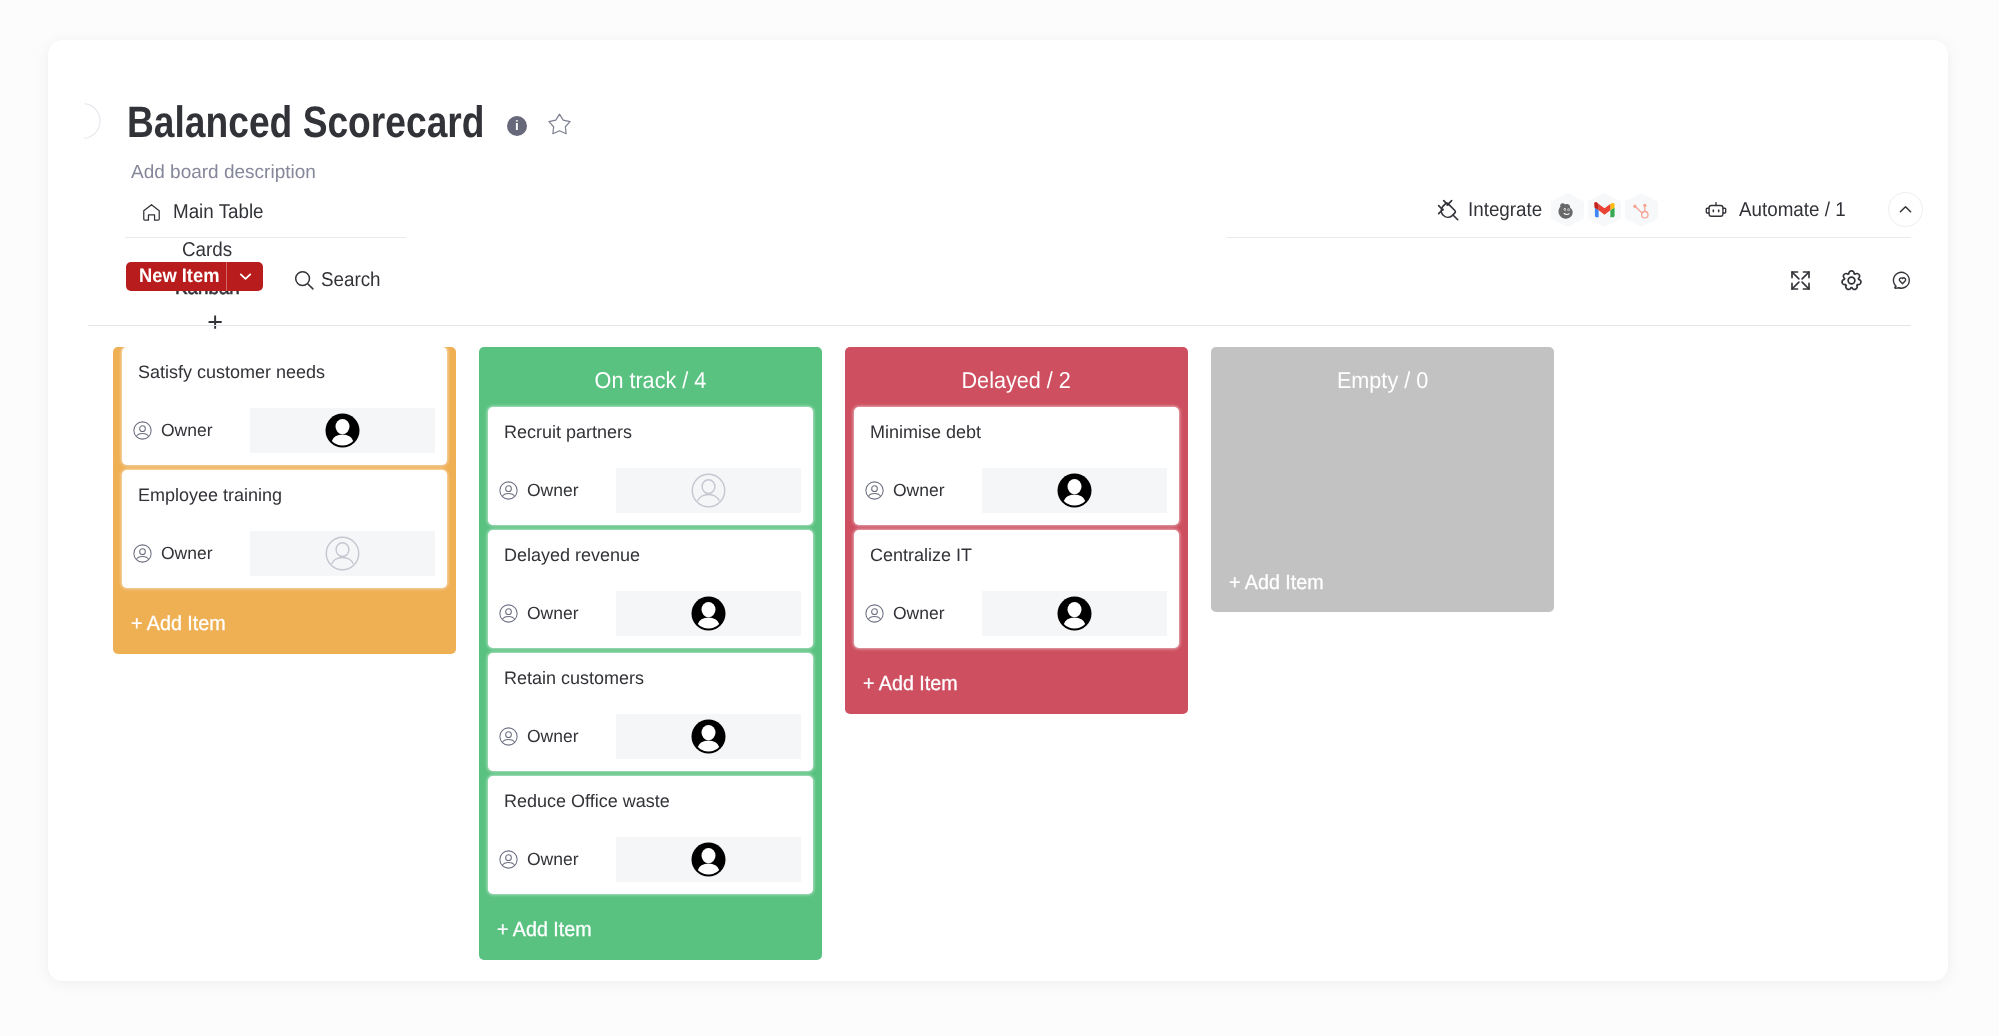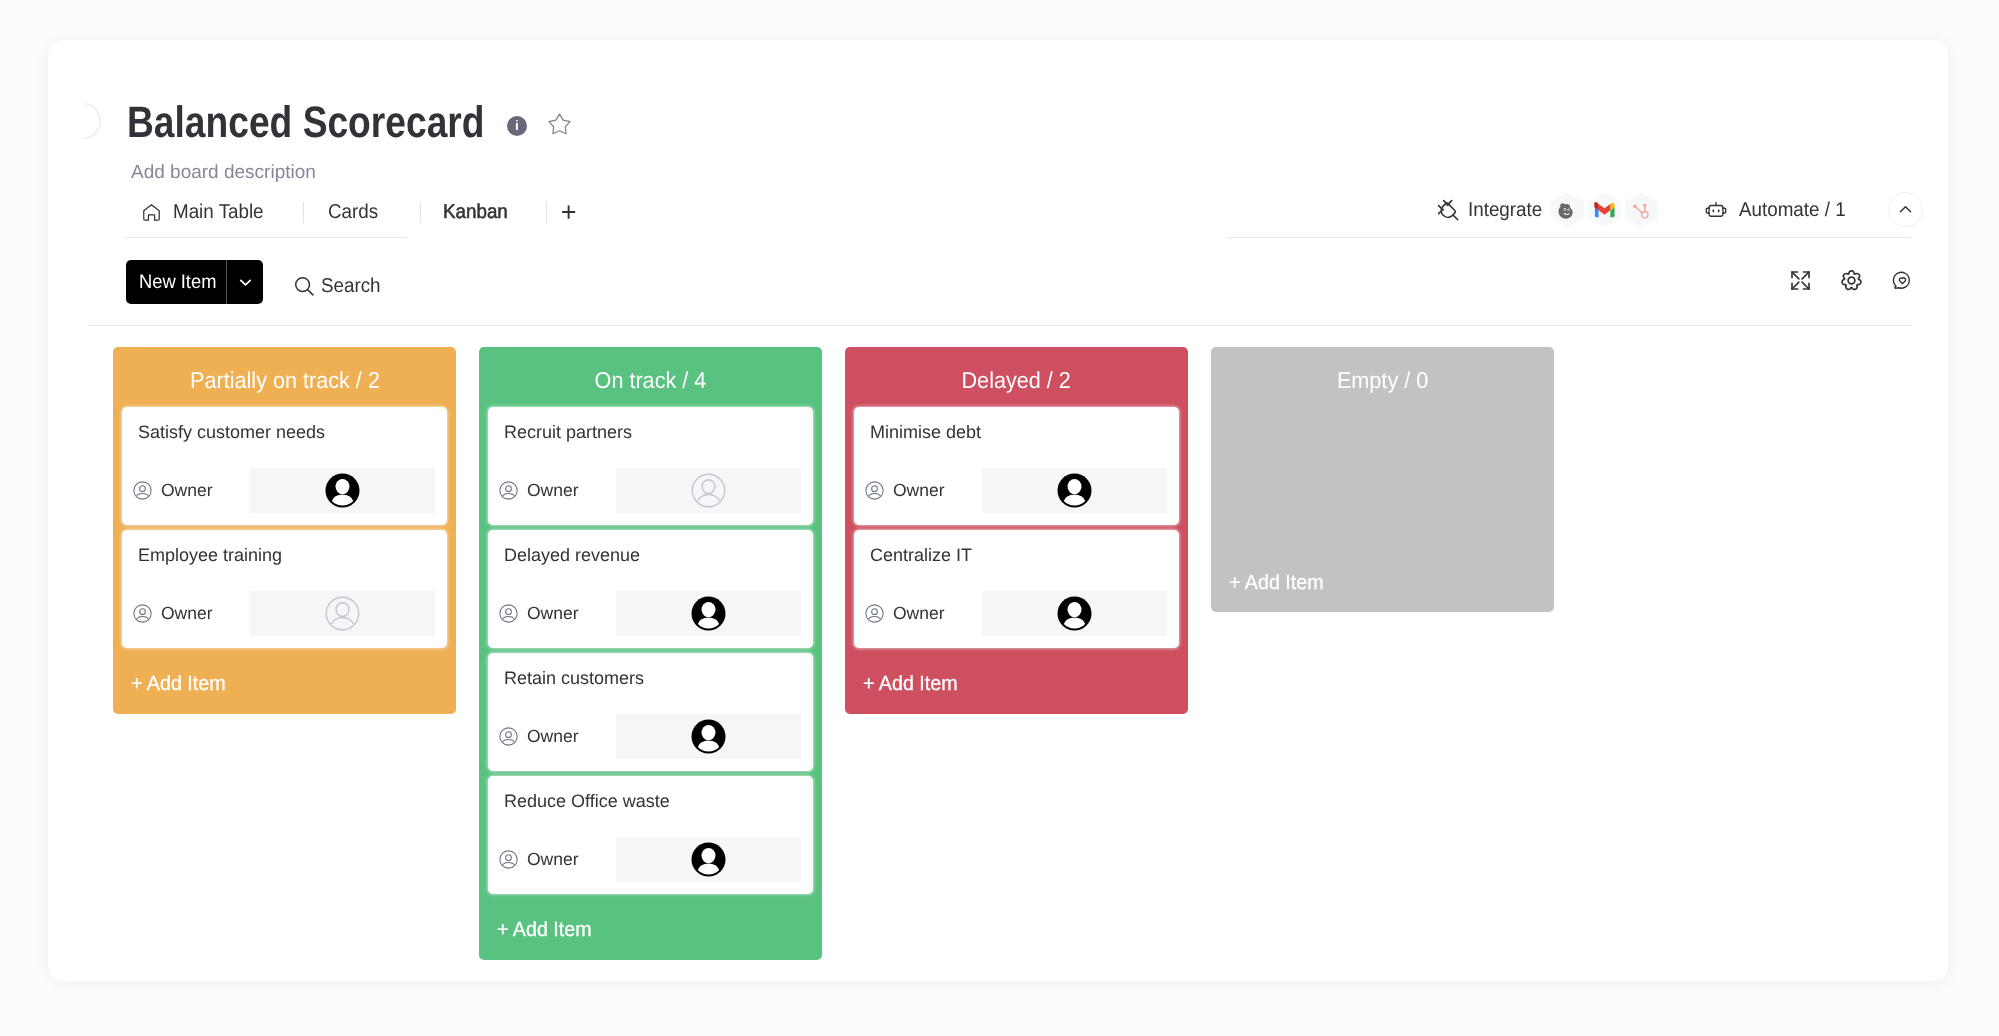--- a/index.html
+++ b/index.html
@@ -26,33 +26,33 @@
   .board-title-row{position:absolute;left:0;top:0;width:100%;height:0;}
   .board-title{position:absolute;left:127px;top:97px;font-size:44px;line-height:51px;font-weight:700;color:#323338;
        white-space:nowrap;transform:scaleX(.845);transform-origin:left top;}
   .info-badge{position:absolute;left:507px;top:116px;width:20px;height:20px;border-radius:50%;background:#676879;
        display:flex;align-items:center;justify-content:center;color:#fff;font-size:13.5px;font-weight:700;
        line-height:1;letter-spacing:0;padding-bottom:1px;}
   .fav-star{position:absolute;left:546px;top:111px;width:27px;height:27px;display:block;}
 
   .board-desc{position:absolute;left:131px;top:162px;font-size:19px;line-height:22px;color:#85879a;}
 
-  .tabs{position:absolute;left:128px;top:193px;display:flex;align-items:center;height:38px;}
+  .tabs{position:absolute;left:128px;top:193px;display:flex;align-items:center;height:38px;flex-direction:column;}
   .tab{display:flex;align-items:center;font-size:20px;color:#323338;padding:0 38px 0 24px;height:38px;line-height:38px;}
   .tab span{display:inline-block;transform:scaleX(.94);transform-origin:left center;}
   .tab svg{margin-right:11px;}
   .tab.first{padding-left:13px;padding-right:34px;}
   .tab.active span{-webkit-text-stroke:0.55px #323338;}
   .tab.active{padding-left:22px;padding-right:34px;}
   .tab-sep{width:1px;height:21px;background:#dfe2ea;align-self:center;margin-top:0;}
   .tab-plus{font-size:27px;font-weight:300;color:#323338;padding:0 15px 0 14px;line-height:30px;}
   .tabs-underline{position:absolute;left:125px;top:237px;width:281px;height:1px;background:#e8eaef;}
 
   .toolbar{position:absolute;left:126px;top:260px;display:flex;align-items:center;}
-  .new-item-btn{display:flex;align-items:stretch;height:44px;border-radius:5px;overflow:hidden;background:#000000;}
+  .new-item-btn{display:flex;align-items:stretch;height:29px;border-radius:5px;overflow:hidden;background:#b91c1c;font-weight:bold;}
   .new-item-label{display:flex;align-items:center;padding-left:13px;width:100px;color:#fff;font-size:19.5px;overflow:hidden;}
   .new-item-label span{display:inline-block;transform:scaleX(.94);transform-origin:left center;}
   .new-item-split{width:1px;background:rgba(255,255,255,.32);}
   .new-item-caret{display:flex;align-items:center;justify-content:center;width:36px;}
   .new-item-caret svg{width:19px;height:19px;}
   .search-btn{display:flex;align-items:center;gap:5px;margin-left:30px;font-size:20px;color:#323338;margin-top:9px;}
   .search-btn span{display:inline-block;transform:scaleX(.94);transform-origin:left center;}
 
   .integrate-area{position:absolute;left:1435px;top:192px;display:flex;align-items:center;height:36px;}
   .integrate-btn{display:flex;align-items:center;gap:7px;font-size:20px;color:#323338;}
@@ -251,23 +251,20 @@
       <g stroke="#323338" stroke-width="1.45" stroke-linejoin="round" stroke-linecap="round">
         <path d="M4.3 17.0 A8.3 8.3 0 1 1 7.0 18.6 L3.6 19.2 A0.7 0.7 0 0 1 3.0 18.2 Z"></path>
         <path d="M11 14.3 L8.3 11.6 a1.9 1.9 0 0 1 2.7 -2.7 a1.9 1.9 0 0 1 2.7 2.7 Z"></path>
       </g>
     </svg>
   </div>
 </div>
 
 <div class="kanban">
     <div class="col" style="background: rgb(239, 175, 83);">
-      <div class="col-title">
-        <span>Partially on track / 2</span>
-      </div>
       <div class="card">
         <div class="card-title">Satisfy customer needs</div>
        <div class="owner-row">
          <div class="owner-label">
             <svg width="19" height="19" viewBox="0 0 20 20" fill="none">
   <circle cx="10" cy="10" r="9.1" stroke="#6c6f80" stroke-width="1.1"></circle>
   <circle cx="10" cy="8.1" r="3.0" stroke="#6c6f80" stroke-width="1.1"></circle>
   <path d="M3.5 16.3 a6.8 4.6 0 0 1 13.0 0" stroke="#6c6f80" stroke-width="1.1"></path>
 </svg>
             <span>Owner</span>

